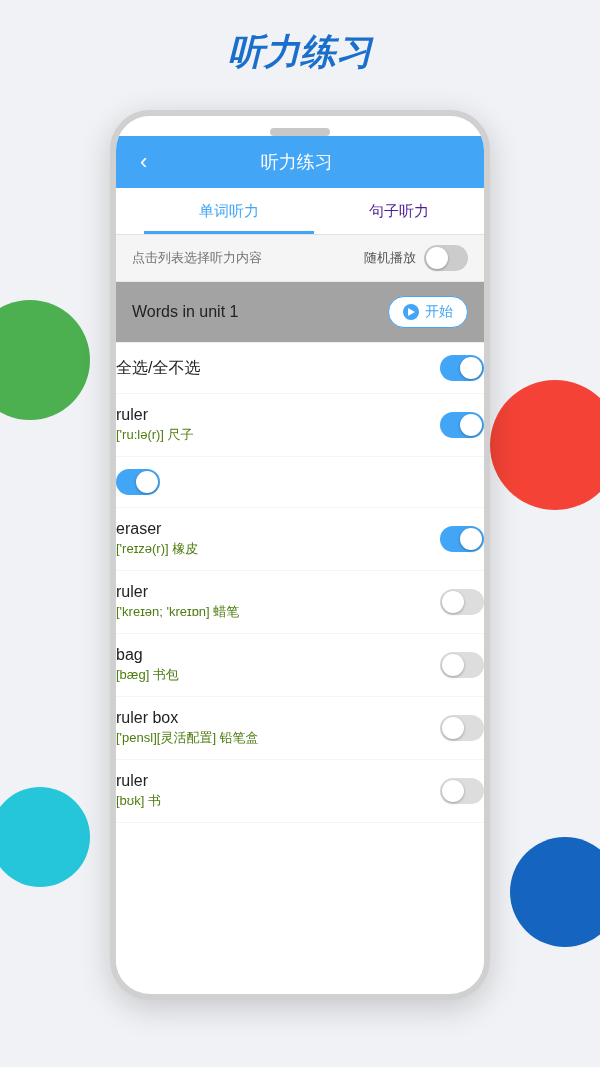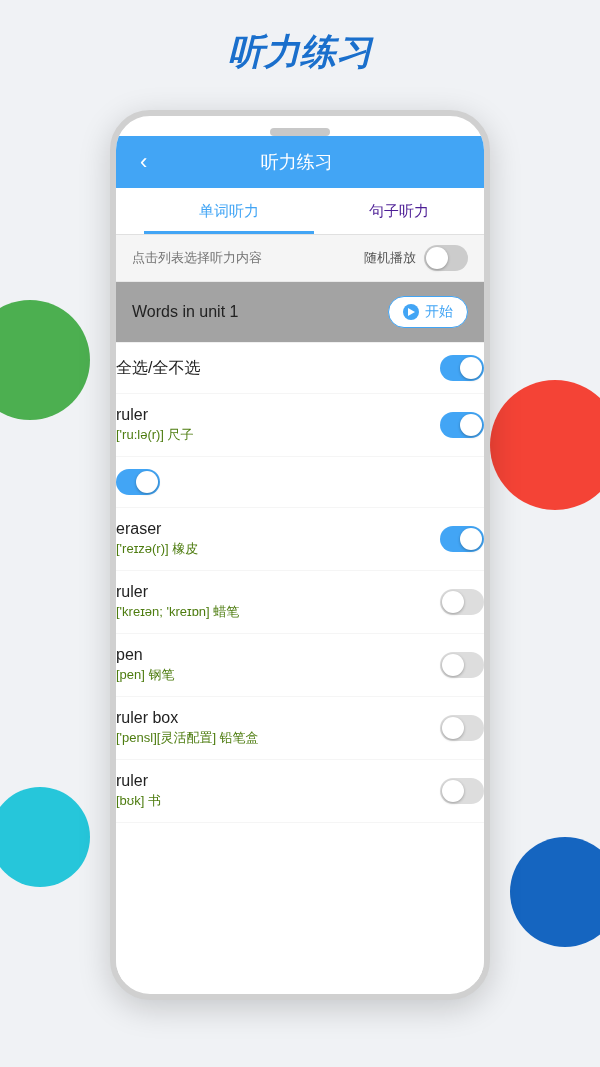--- a/index.html
+++ b/index.html
@@ -378,28 +378,28 @@
       </div>
 
       <div class="word-item">
         <div class="word-info">
           <span class="word-en">ruler</span>
           <span class="word-phonetic-cn">['kreɪən; 'kreɪɒn]  蜡笔</span>
         </div>
         <div class="toggle-off"></div>
       </div>
 
-
-      <div class="word-item">
-        <div class="word-info">
-          <span class="word-en">pen</span>
-          <span class="word-phonetic-cn">[pen]  钢笔</span>
+      <div class="word-item">
+        <div class="word-info">
+          <span class="word-en">bag</span>
+          <span class="word-phonetic-cn">[bæg]  书包</span>
         </div>
         <div class="toggle-off"></div>
       </div>
+
 
       <div class="word-item">
         <div class="word-info">
           <span class="word-en">ruler box</span>
           <span class="word-phonetic-cn">['pensl][灵活配置]  铅笔盒</span>
         </div>
         <div class="toggle-off"></div>
       </div>
 
       <div class="word-item">

